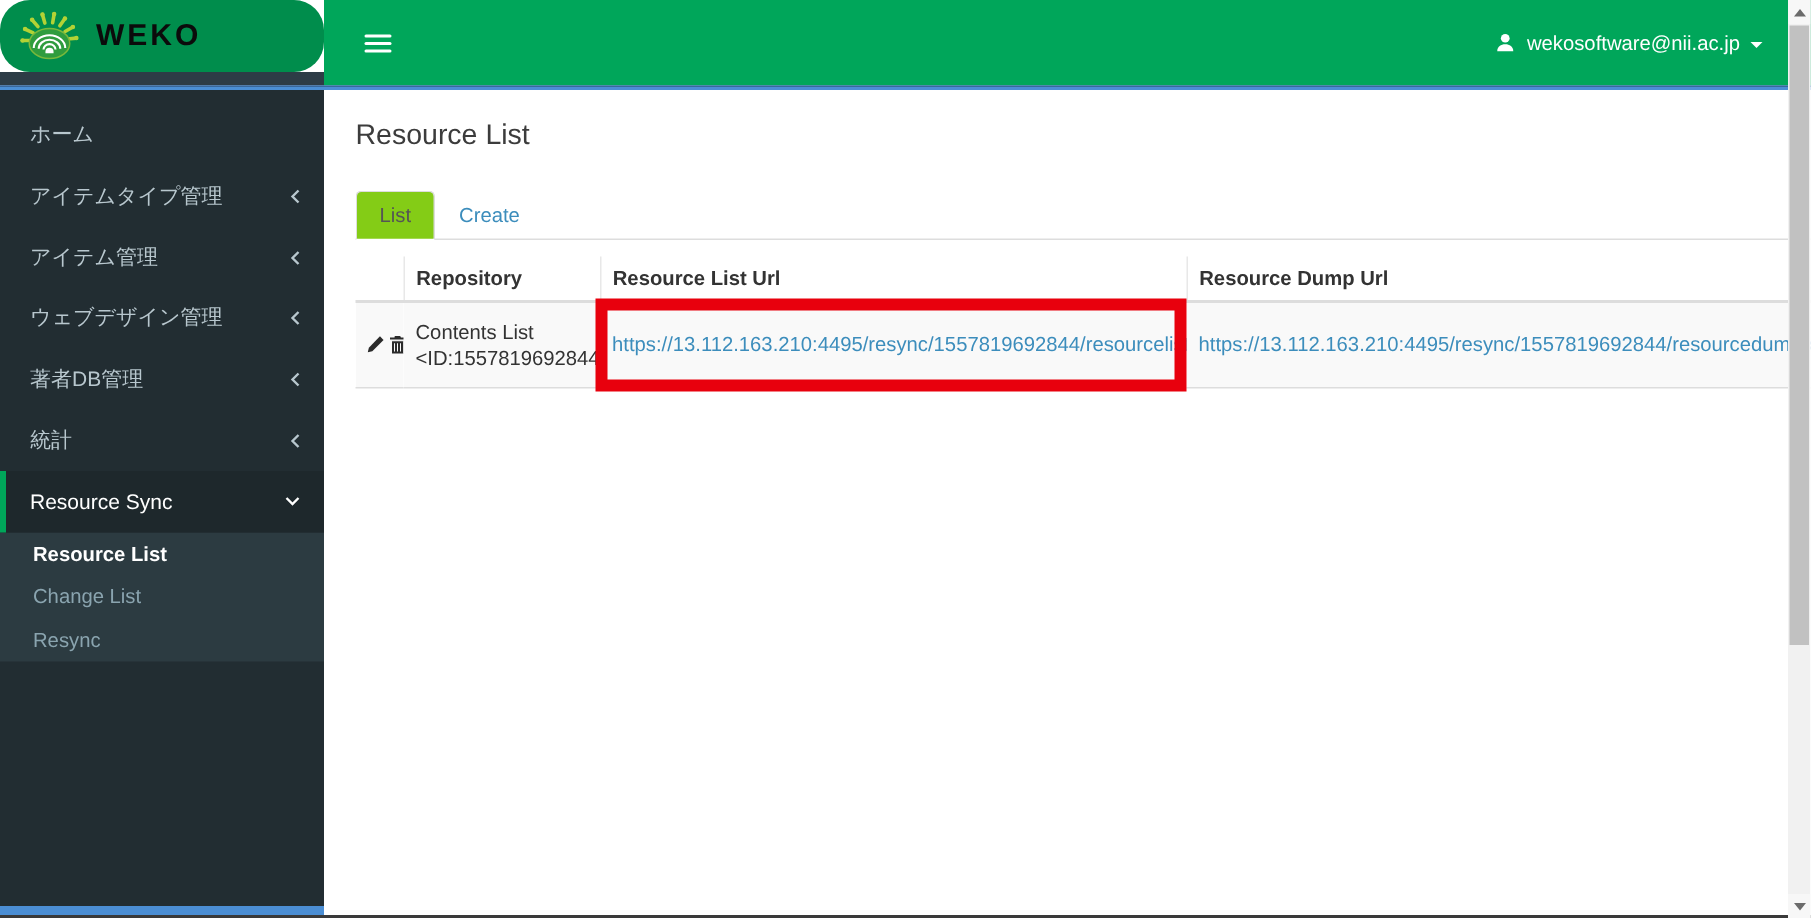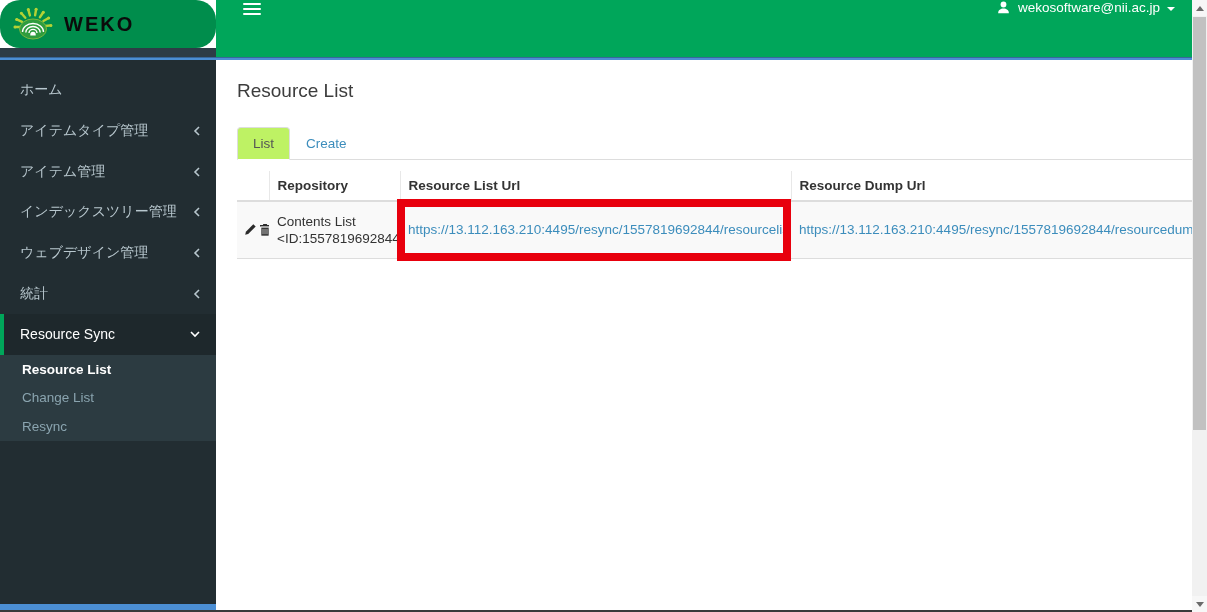--- a/index.html
+++ b/index.html
@@ -7,21 +7,21 @@
   body {
     font-family:"Liberation Sans","DejaVu Sans",sans-serif;
     background:#ffffff; position:relative; font-size:13.5px; color:#333;
   }
   
   .logo-box { position:absolute; left:0; top:0; width:216px; height:48px;
     background:#008d4c; display:flex; align-items:center; padding-left:10px;border-radius:20px; }
   .logo-strip { position:absolute; left:0; top:48px; width:216px; height:9px; background:#2d3c46; }
   .logo-text { color:#0b0b0b; font-size:20px; font-weight:600; letter-spacing:2px; margin-left:8px; }
   .navbar { position:absolute; left:216px; top:0; right:0; height:57px;
-    background:#00a65a; display:flex; align-items:flex-start; }
+    background:#00a65a; display:flex; align-items:center; }
   .blue-line { position:absolute; left:0; top:57px; width:100%; height:3px; background:#4b8ed4; border-top:1px solid #38679b; }
   .hamburger { margin-left:27px; width:18px; cursor:pointer; }
   .hamburger div { height:2px; background:#ffffff; margin:3px 0; border-radius:1px; }
   .nav-user { margin-left:auto; margin-right:32px; display:flex; align-items:center; gap:7px;
     color:#ffffff; font-size:13.5px; cursor:pointer; }
   .caret-down { width:0; height:0; border-left:4px solid transparent; border-right:4px solid transparent; border-top:4px solid #fff; margin-top:2px; }
   
   .sidebar { position:absolute; left:0; top:60px; width:216px; bottom:4px; background:#222d32; padding-top:10px; }
   .side-item { height:40.7px; display:flex; align-items:center; padding:0 15px 0 17px;
     color:#b8c7ce; font-size:14px; cursor:pointer; position:relative; border-left:3px solid transparent; }
@@ -31,21 +31,21 @@
   .sub-item { height:28.6px; display:flex; align-items:center; padding-left:22px;
     color:#8aa4af; font-size:13.5px; cursor:pointer; }
   .sub-item.active { color:#ffffff; font-weight:bold; }
   .sidebar-bottom-blue { position:absolute; left:0; bottom:1px; width:216px; height:7px; background:#4b8ed4; }
   .page-bottom-line { position:absolute; left:0; bottom:0; width:100%; height:2px; background:#3a3a3a; z-index:5; }
   
   .main { position:absolute; left:216px; top:60px; right:0; bottom:0; background:#ffffff; padding:20px 0 0 21px; overflow:hidden; }
   .page-title { font-size:19px; font-weight:500; color:#3c3c3c; margin-bottom:25px; }
   .tabs { display:flex; border-bottom:1px solid #ddd; height:33px; }
   .tab { padding:8px 15px; font-size:13.5px; line-height:16px; cursor:pointer; }
-  .tab.active { background:#bef264; border:1px solid #ddd; border-bottom:1px solid #fff;
+  .tab.active { background:#84cc16; border:1px solid #ddd; border-bottom:1px solid #fff;
     border-radius:4px 4px 0 0; color:#555; margin-bottom:-1px; }
   .tab.link { color:#3c8dbc; border:1px solid transparent; }
   .res-table { border-collapse:collapse; width:100%; margin-top:11px; table-layout:fixed; }
   .res-table th { text-align:left; font-size:13.5px; color:#333; padding:7px 8px;
     border-bottom:2px solid #ddd; border-left:1px solid #e8e8e8; white-space:nowrap; overflow:hidden; }
   .res-table th:first-child { border-left:none; }
   .res-table td { padding:10px 8px; font-size:13.5px; border-bottom:1px solid #ddd; vertical-align:middle;
     white-space:nowrap; overflow:hidden; }
   .res-table tbody tr { background:#f9f9f9; height:57px; }
   .repo-cell { white-space:normal !important; line-height:17px; }
@@ -132,29 +132,29 @@
   </div>
   <div class="side-item">
     <span>アイテム管理</span>
     <span class="chev">
         <svg width="8" height="12" viewBox="0 0 8 12">
           <polyline points="6,2 2,6 6,10" fill="none" stroke="#b8c7ce" stroke-width="1.6"></polyline>
         </svg>
       </span>
   </div>
   <div class="side-item">
-    <span>インデックスツリー管理</span>
-    <span class="chev">
-        <svg width="8" height="12" viewBox="0 0 8 12">
-          <polyline points="6,2 2,6 6,10" fill="none" stroke="#b8c7ce" stroke-width="1.6"></polyline>
-        </svg>
-      </span>
-  </div>
-  <div class="side-item">
     <span>ウェブデザイン管理</span>
+    <span class="chev">
+        <svg width="8" height="12" viewBox="0 0 8 12">
+          <polyline points="6,2 2,6 6,10" fill="none" stroke="#b8c7ce" stroke-width="1.6"></polyline>
+        </svg>
+      </span>
+  </div>
+  <div class="side-item">
+    <span>著者DB管理</span>
     <span class="chev">
         <svg width="8" height="12" viewBox="0 0 8 12">
           <polyline points="6,2 2,6 6,10" fill="none" stroke="#b8c7ce" stroke-width="1.6"></polyline>
         </svg>
       </span>
   </div>
   <div class="side-item">
     <span>統計</span>
     <span class="chev">
         <svg width="8" height="12" viewBox="0 0 8 12">

